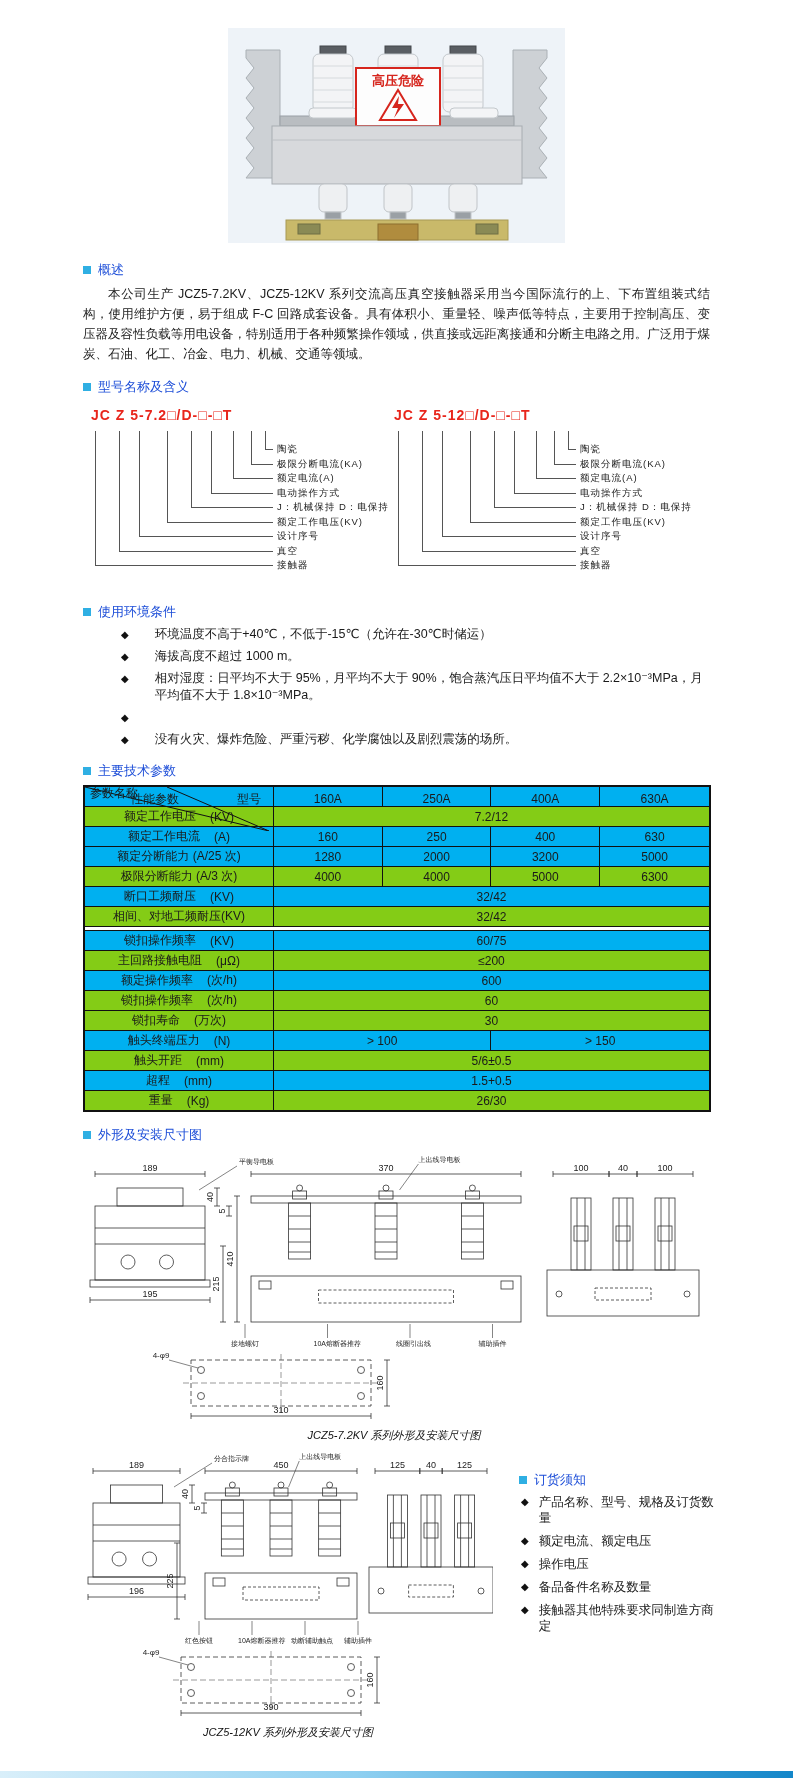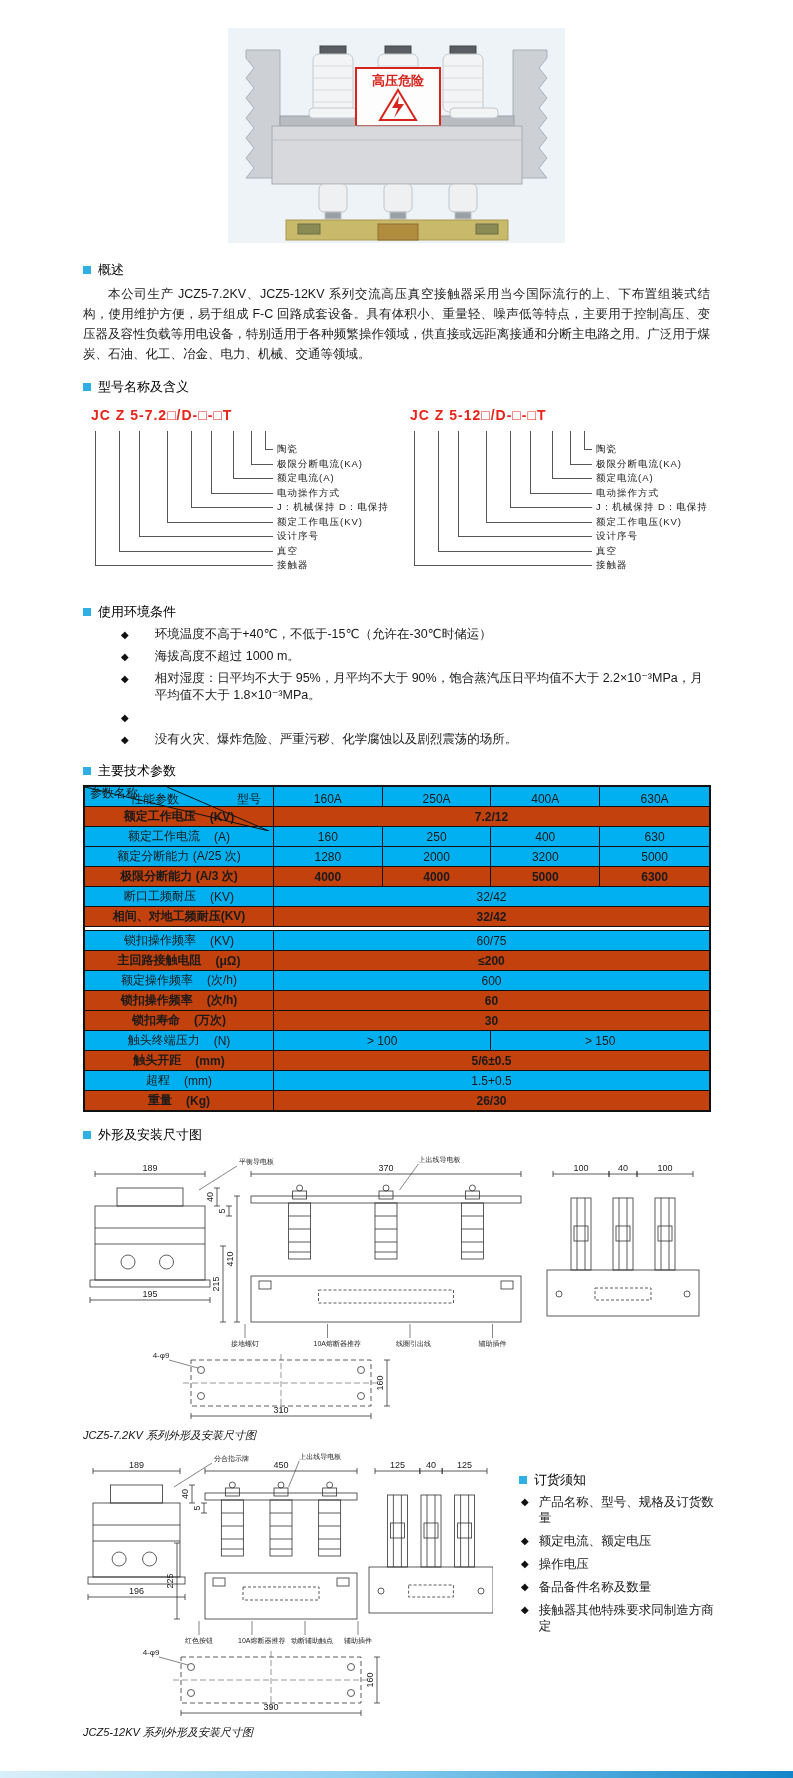--- a/index.html
+++ b/index.html
@@ -4,56 +4,56 @@
 <style>
   html,body{margin:0;padding:0;background:#fff;}
   body{width:793px;font-family:"Liberation Sans","DejaVu Sans",sans-serif;color:#1a1a1a;}
   .page{position:relative;width:793px;min-height:1778px;overflow:hidden;}
 
   
   .photo-wrap{padding-top:28px;text-align:center;}
 
   
   .sec{margin:0 83px;}
-  .shead{display:flex;align-items:center;gap:7px;color:#000000;font-size:13px;font-weight:500;margin:14px 0 5px 0;}
+  .shead{display:flex;align-items:center;gap:7px;color:#1d4ed8;font-size:13px;font-weight:500;margin:14px 0 5px 0;}
   .shead .sq{width:8px;height:8px;background:#2FAFE3;flex:0 0 auto;}
 
   .para{font-size:12.5px;line-height:20px;text-indent:2em;text-align:justify;color:#1b1b1b;margin:2px 0 0 0;}
 
   
-  .model-row{display:flex;gap:16px;}
+  .model-row{display:flex;gap:0;}
   .mdiag{position:relative;width:303px;height:188px;}
   .mcode{position:absolute;left:8px;top:6px;color:#E8251B;font-weight:bold;font-size:14px;letter-spacing:1px;white-space:nowrap;}
   .tl{position:absolute;width:0;height:0;}
   .mlabel{position:absolute;font-size:9.5px;letter-spacing:1px;color:#222;white-space:nowrap;line-height:12px;}
 
   
   ul.blist{list-style:none;margin:2px 0 0 0;padding:0;}
   ul.blist li{display:flex;font-size:12.5px;line-height:17px;margin-bottom:5px;}
   ul.blist .dia{flex:0 0 auto;margin:0 26px 0 38px;font-size:10px;color:#111;}
   ul.blist .txt{flex:1;}
 
   
   table.specs{border-collapse:collapse;width:628px;margin-top:4px;border:2px solid #111;font-size:12px;}
   table.specs td,table.specs th{border:1px solid #111;text-align:center;height:19px;padding:0 2px;font-weight:normal;}
   tr.bright td,tr.bright th{background:#00B0F0;}
-  tr.pale td{background:#c2410c;font-weight:bold;}
+  tr.pale td{background:#84cc16;}
   th.hdr{background:#00B0F0;vertical-align:bottom;padding-bottom:5px;height:44px;}
   th.corner{background:#00B0F0;position:relative;width:184px;padding:0;}
   th.corner svg{position:absolute;left:0;top:0;}
   th.corner .c-tl{position:absolute;left:46px;top:4px;font-size:12px;}
   th.corner .c-tr{position:absolute;right:12px;top:4px;font-size:12px;}
   th.corner .c-bl{position:absolute;left:5px;bottom:4px;font-size:12px;}
   .lblcell{display:flex;justify-content:center;gap:14px;align-items:center;}
   tr.spacer td{height:3px;background:#fff;border-left:none;border-right:none;padding:0;}
 
   
   .dim-row1{margin:6px 0 0 83px;}
   .dim-row2{margin:4px 0 0 83px;display:flex;gap:26px;align-items:flex-start;}
-  .dcap{font-size:11px;font-style:italic;margin-top:2px;color:#111;}
+  .dcap{font-size:11px;font-style:italic;text-align:center;margin-top:2px;color:#111;}
 
   
   .ordering{width:198px;padding-top:10px;}
   .ordering ul.blist li{margin-bottom:7px;line-height:16px;font-size:12.5px;}
   .ordering ul.blist .dia{margin:0 10px 0 2px;}
 
   .footer-bar{position:absolute;left:0;bottom:0;width:100%;height:7px;
     background:linear-gradient(90deg,#d9effa 0%,#8fd0f1 45%,#1386c9 100%);}
 </style>
 </head>

